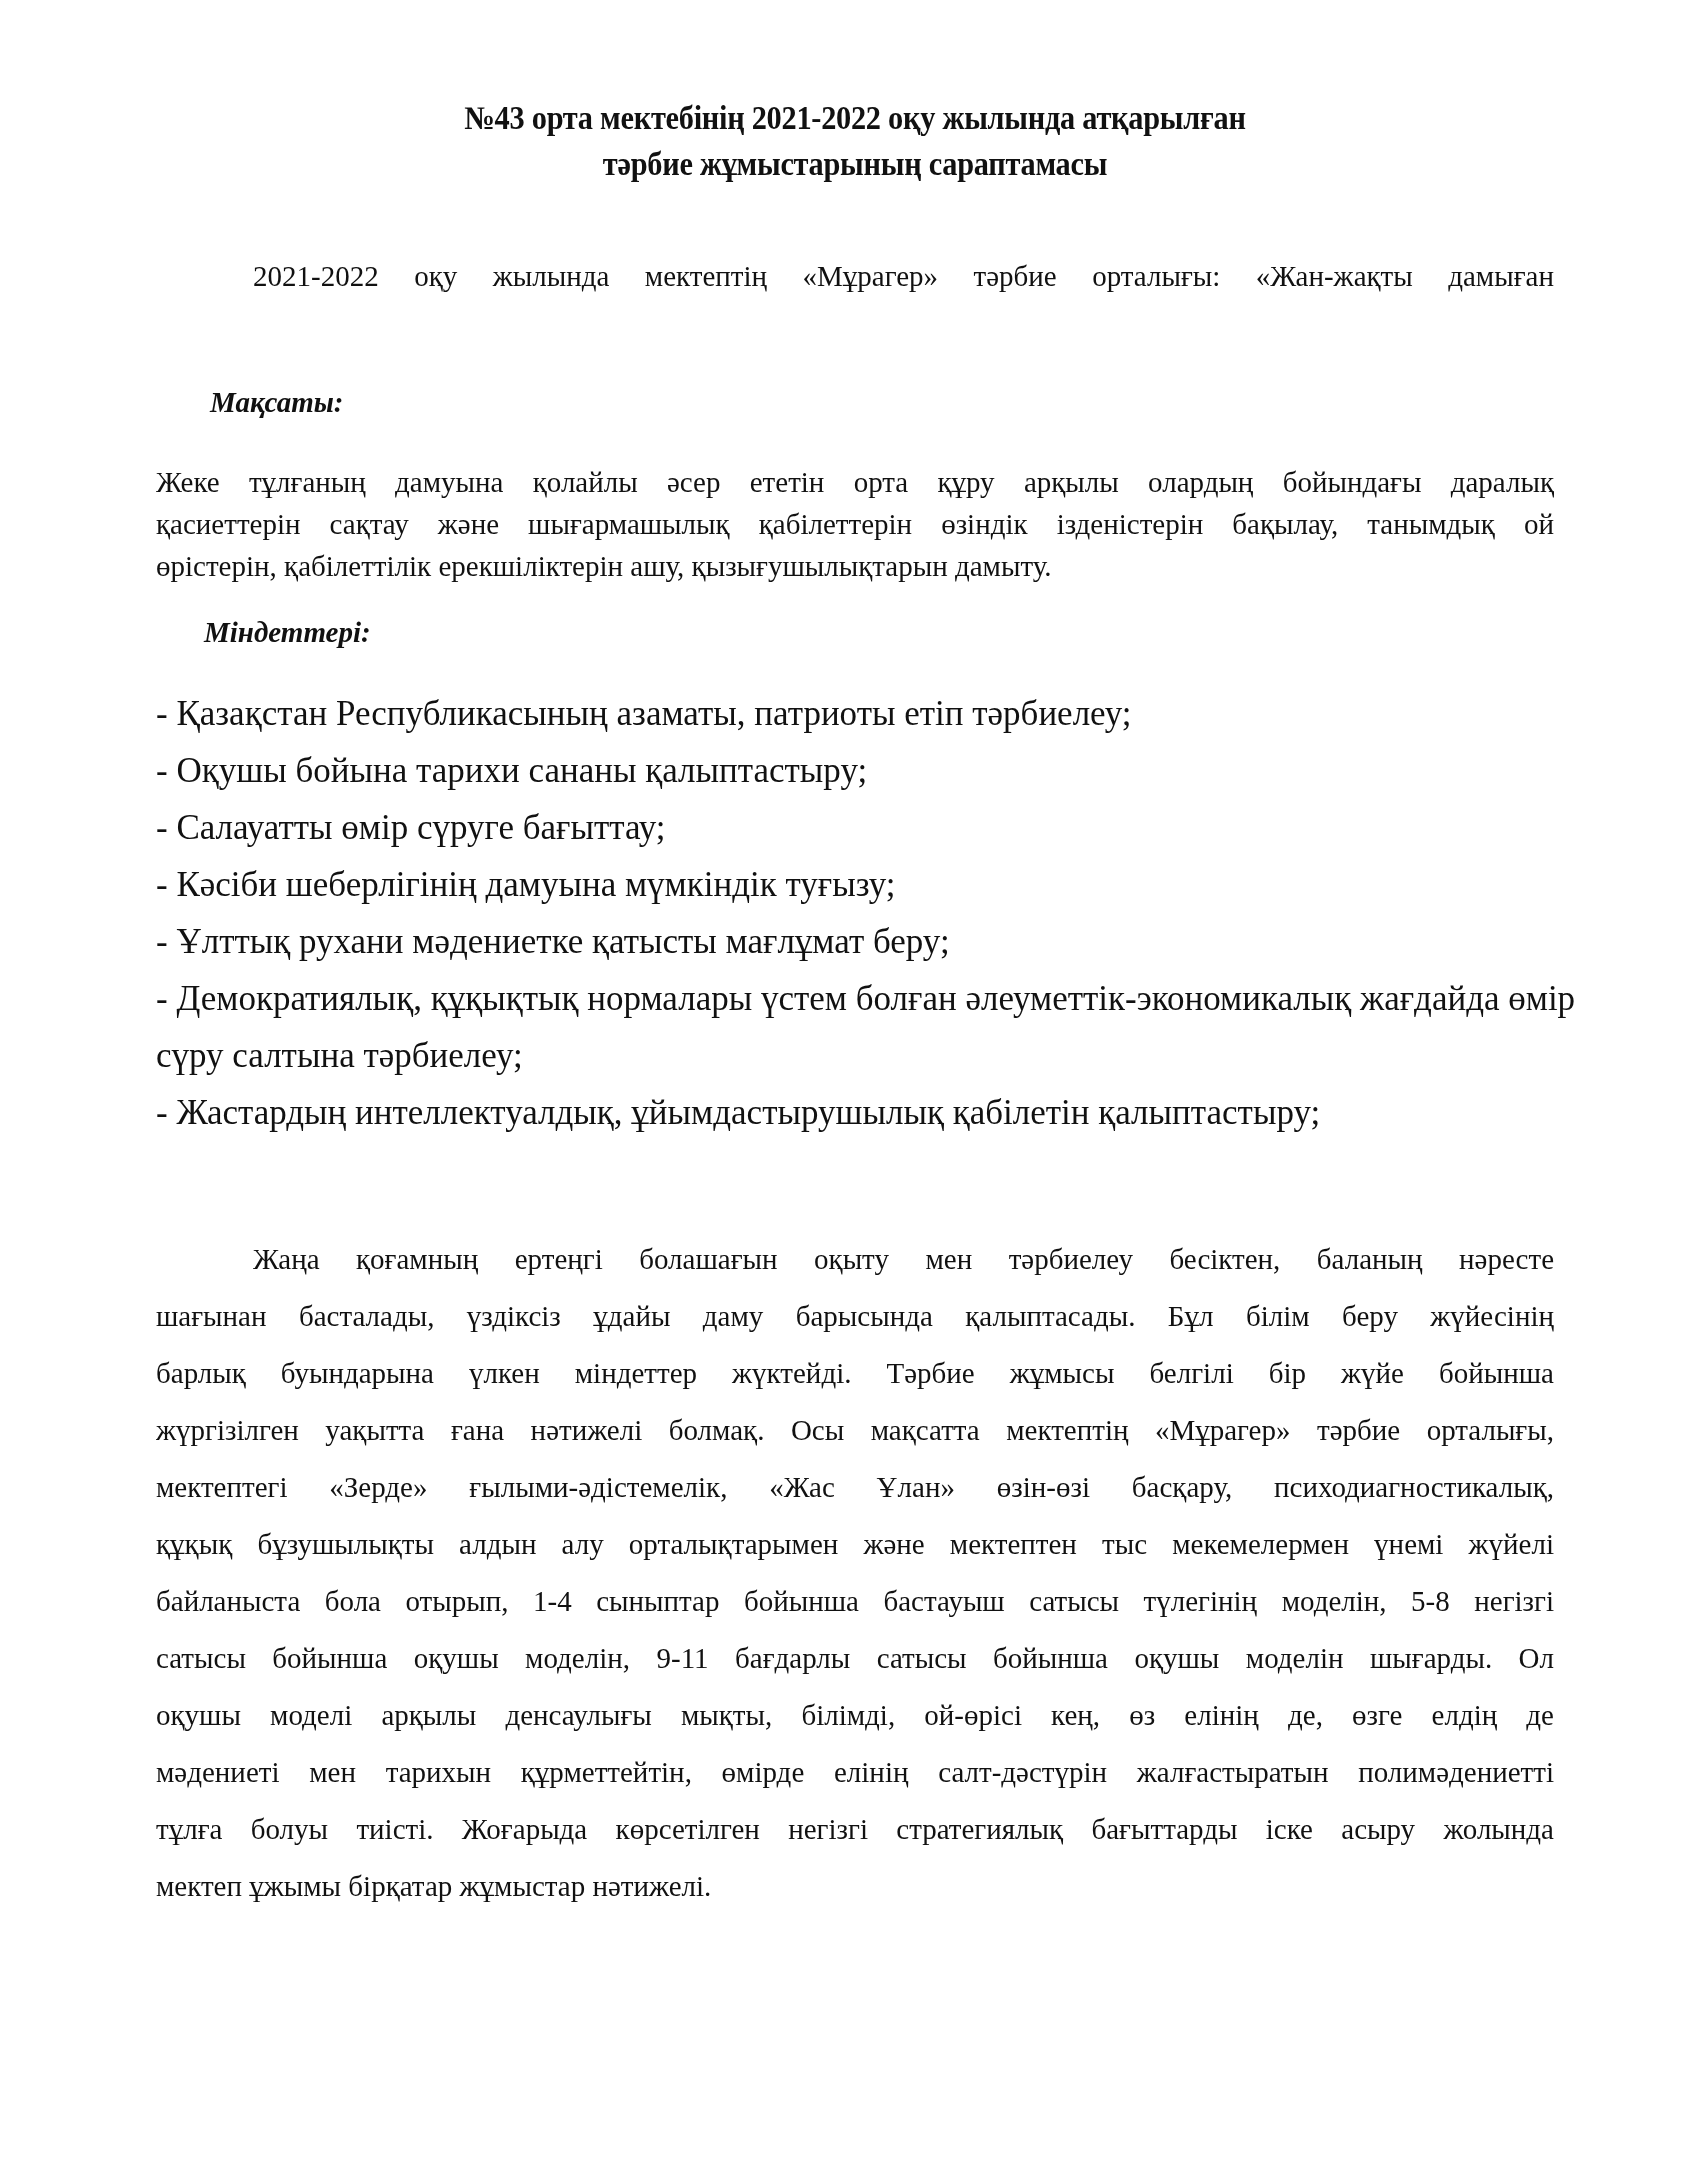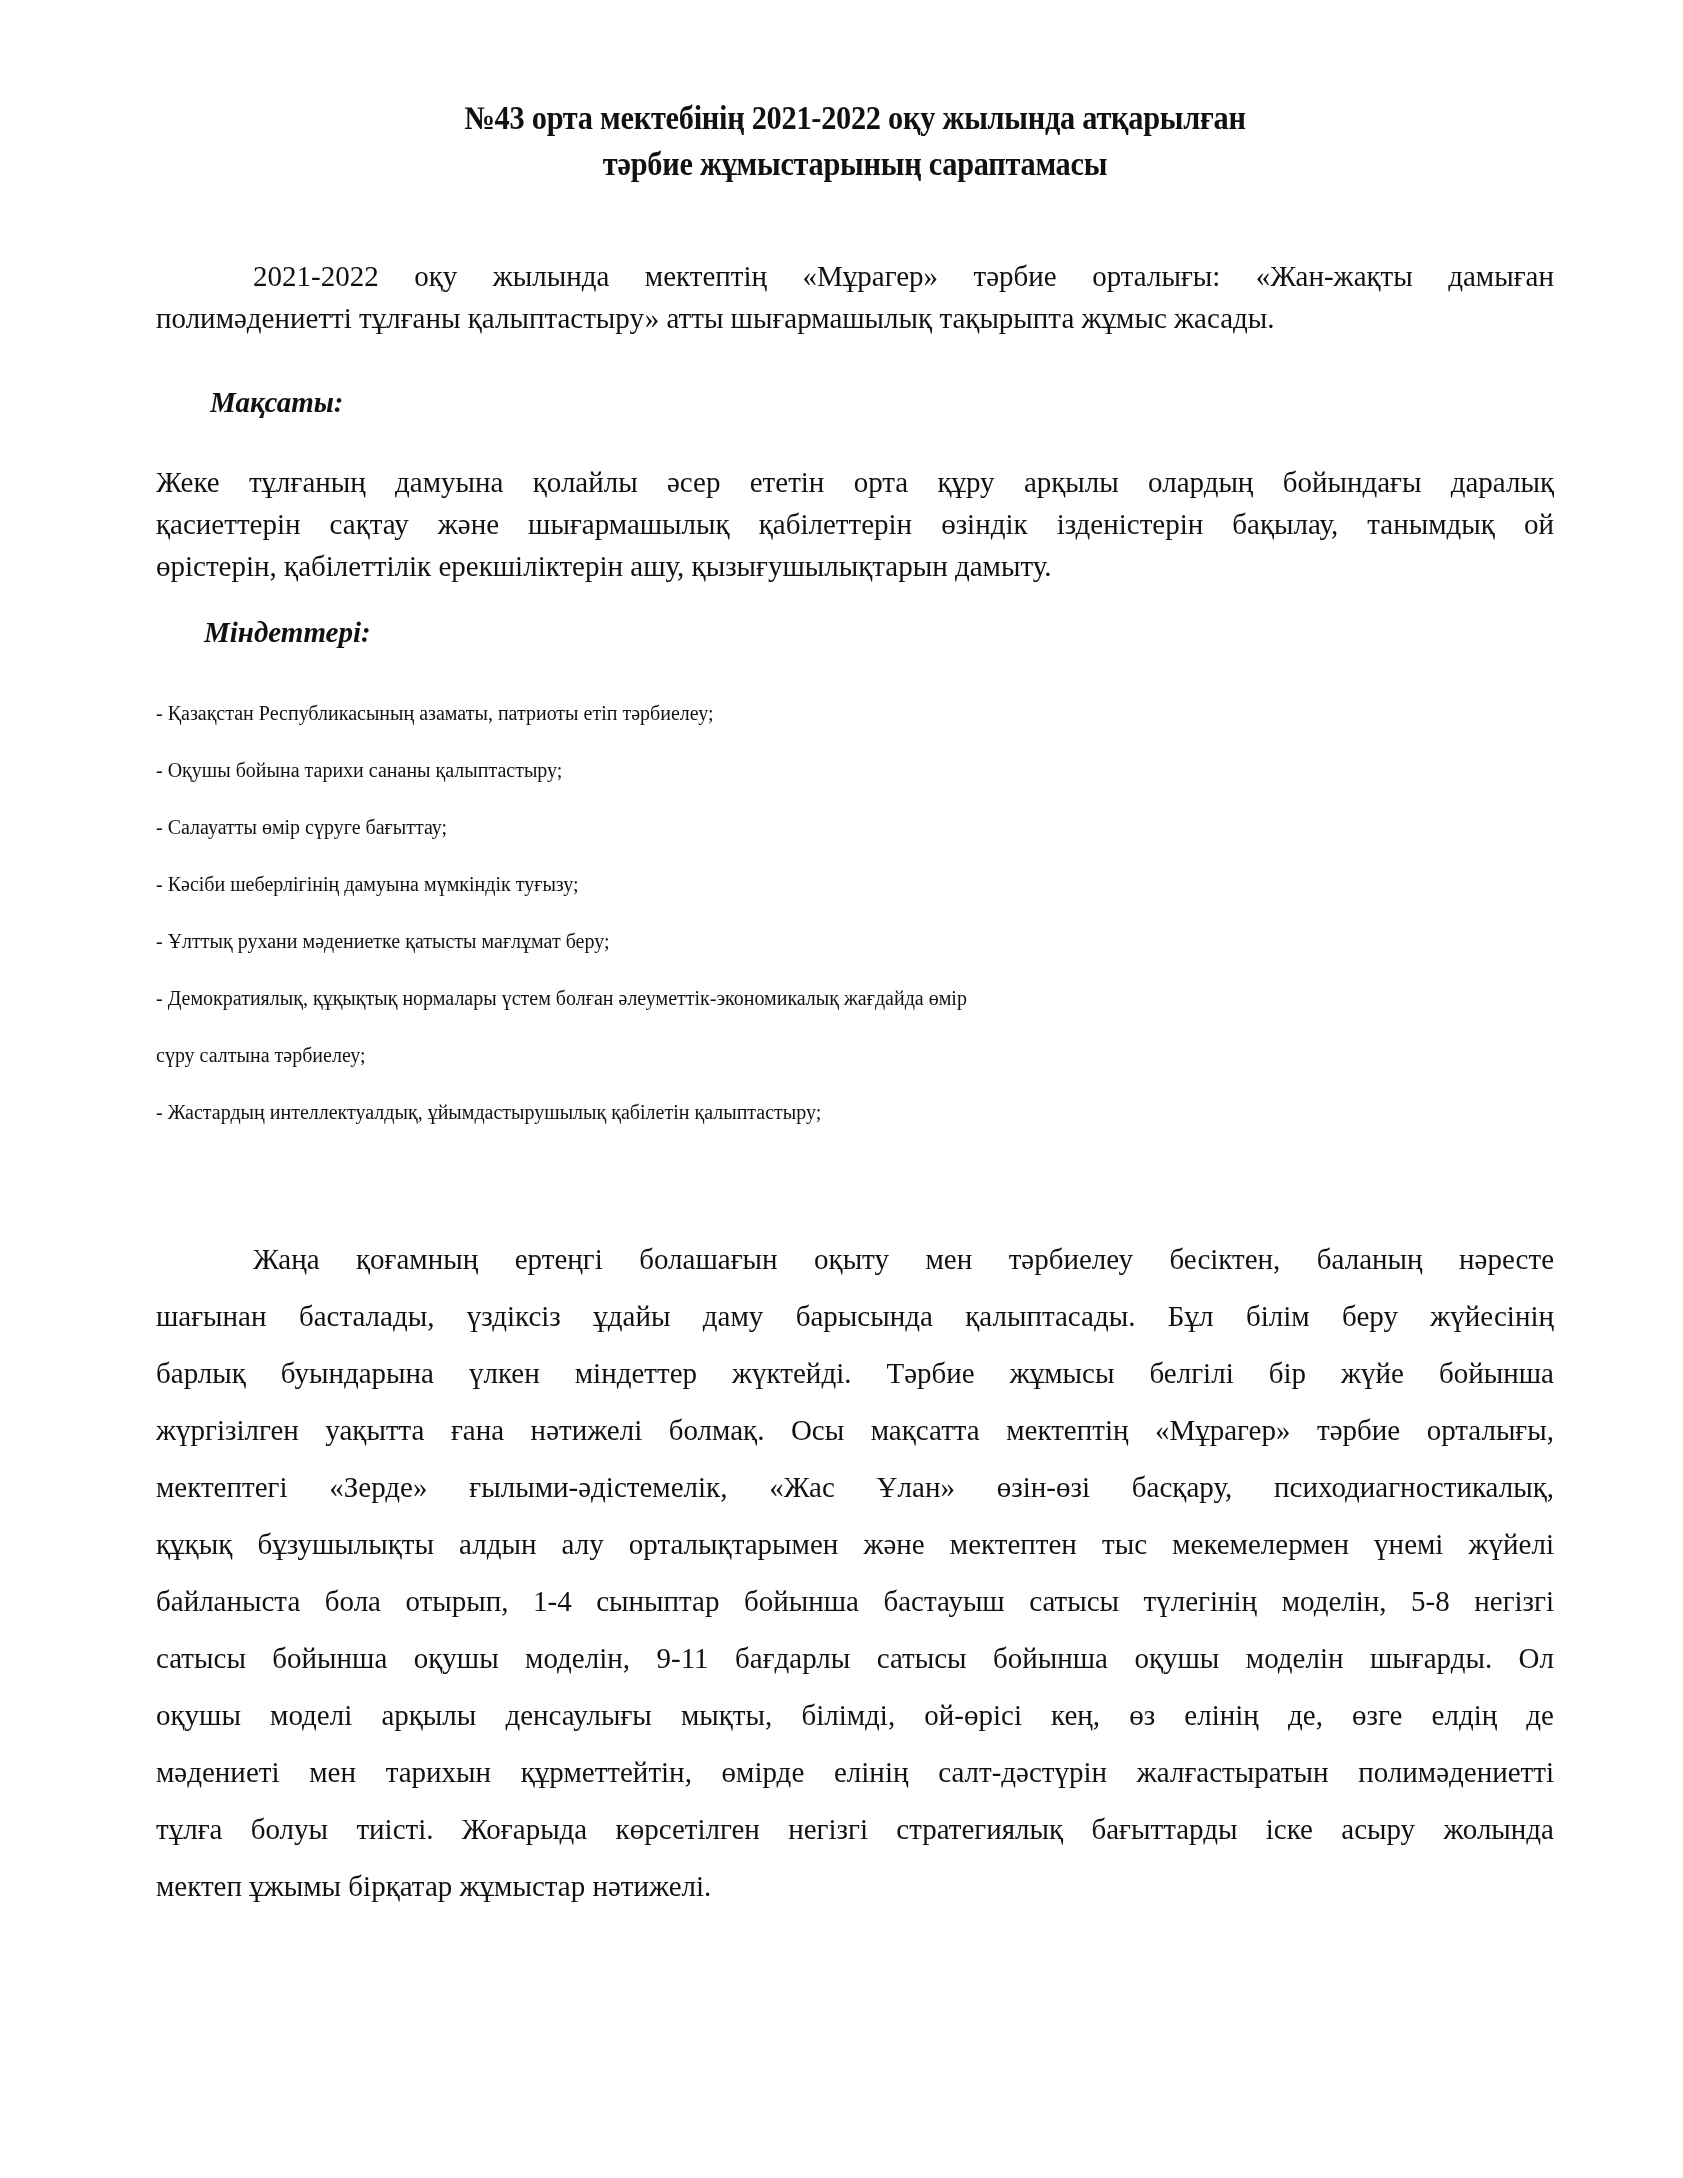--- a/index.html
+++ b/index.html
@@ -61,39 +61,38 @@
       font-size: 29px;
     }
     .h-goal { top: 386px; left: 54px; }
     .h-tasks { top: 616px; left: 48px; }
     .goal-text { top: 461px; line-height: 42px; }
     .tasks {
       position: absolute;
       top: 685px;
       left: 0;
       width: 1398px;
-      font-size: 20px;
+      font-size: 35px;
       line-height: 57px;
     }
     .tasks .item { white-space: nowrap; }
     .body-text { top: 1231px; line-height: 57px; }
   </style>
 </head>
 <body>
 
 <div class="page">
 
   <div class="title">
     <div>№43 орта мектебінің 2021-2022 оқу жылында атқарылған</div>
     <div>тәрбие жұмыстарының сараптамасы</div>
   </div>
 
   <div class="para intro">
     <span class="line indent" style="white-space: normal; height: 42px; overflow: hidden;">2021-2022 оқу жылында  мектептің «Мұрагер» тәрбие орталығы: «Жан-жақты дамыған</span>
-    <span class="line last">полимәдениетті тұлғаны қалыптастыру» атты шығармашылық тақырыпта жұмыс жасады.</span>
   </div>
 
   <div class="heading h-goal">Мақсаты:</div>
 
   <div class="para goal-text">
     <span class="line" style="white-space: normal; height: 42px; overflow: hidden;">Жеке тұлғаның дамуына қолайлы әсер ететін орта құру арқылы олардың бойындағы даралық</span>
     <span class="line" style="white-space: normal; height: 42px; overflow: hidden;">қасиеттерін сақтау және шығармашылық қабілеттерін өзіндік ізденістерін бақылау, танымдық ой</span>
     <span class="line last">өрістерін, қабілеттілік ерекшіліктерін ашу, қызығушылықтарын дамыту.</span>
   </div>
 

